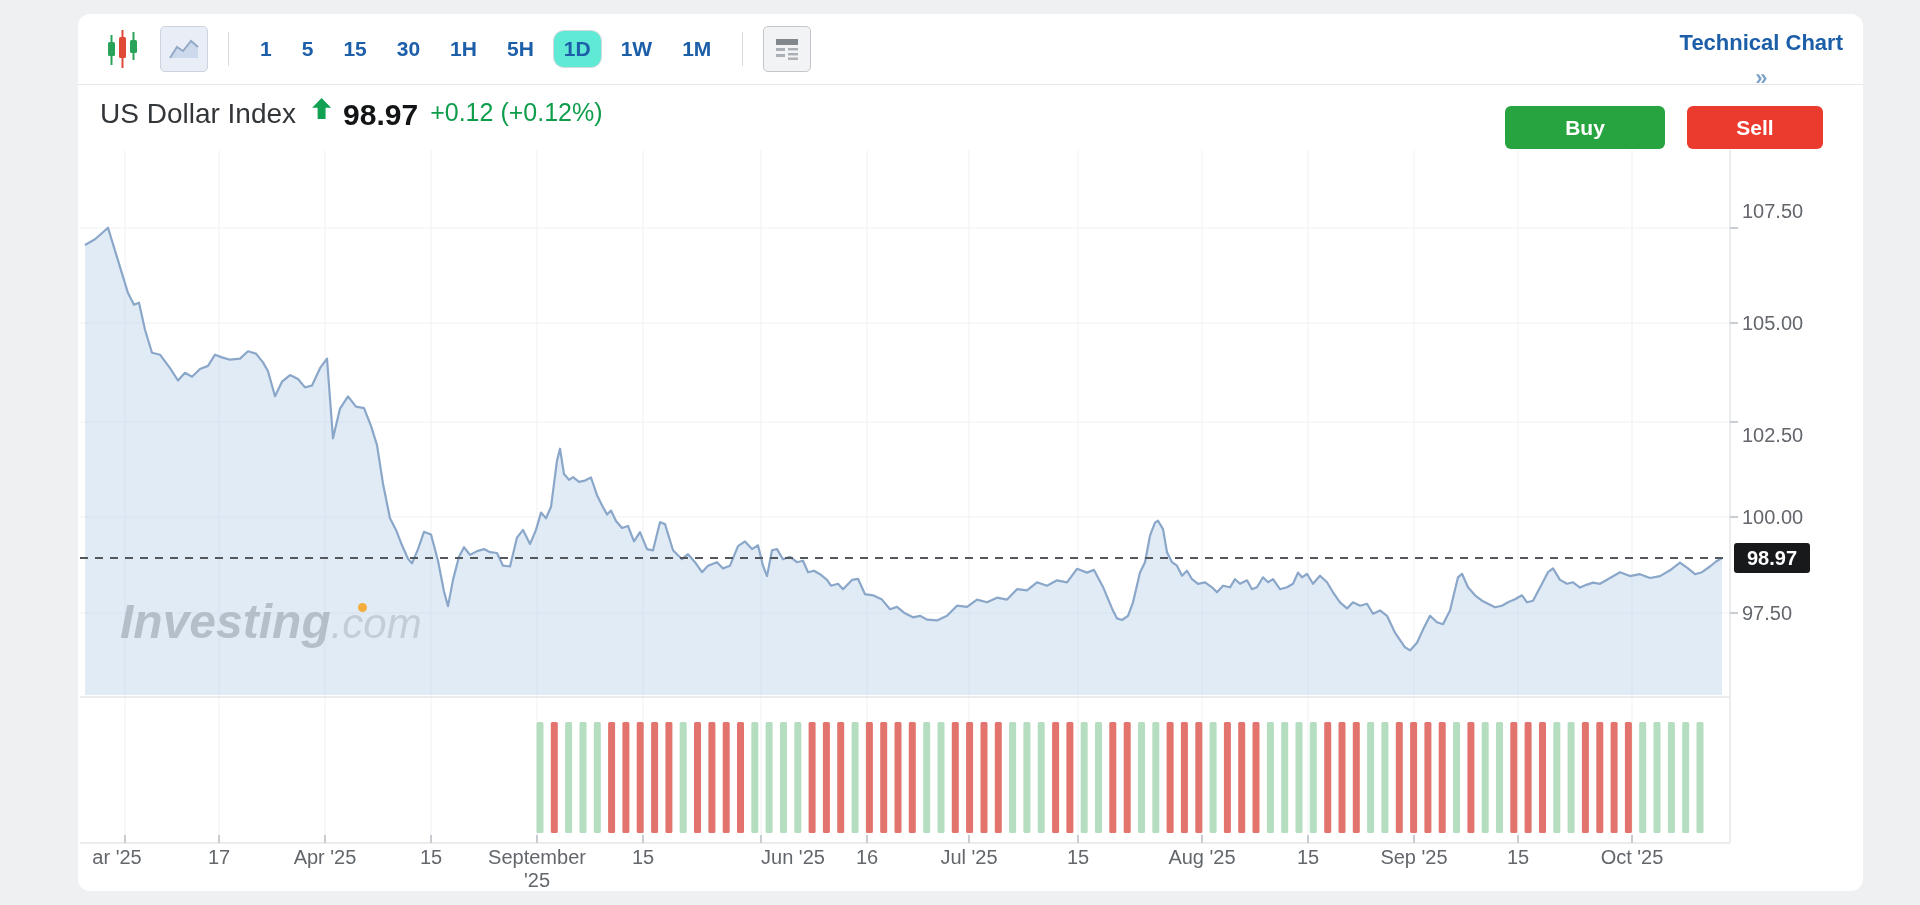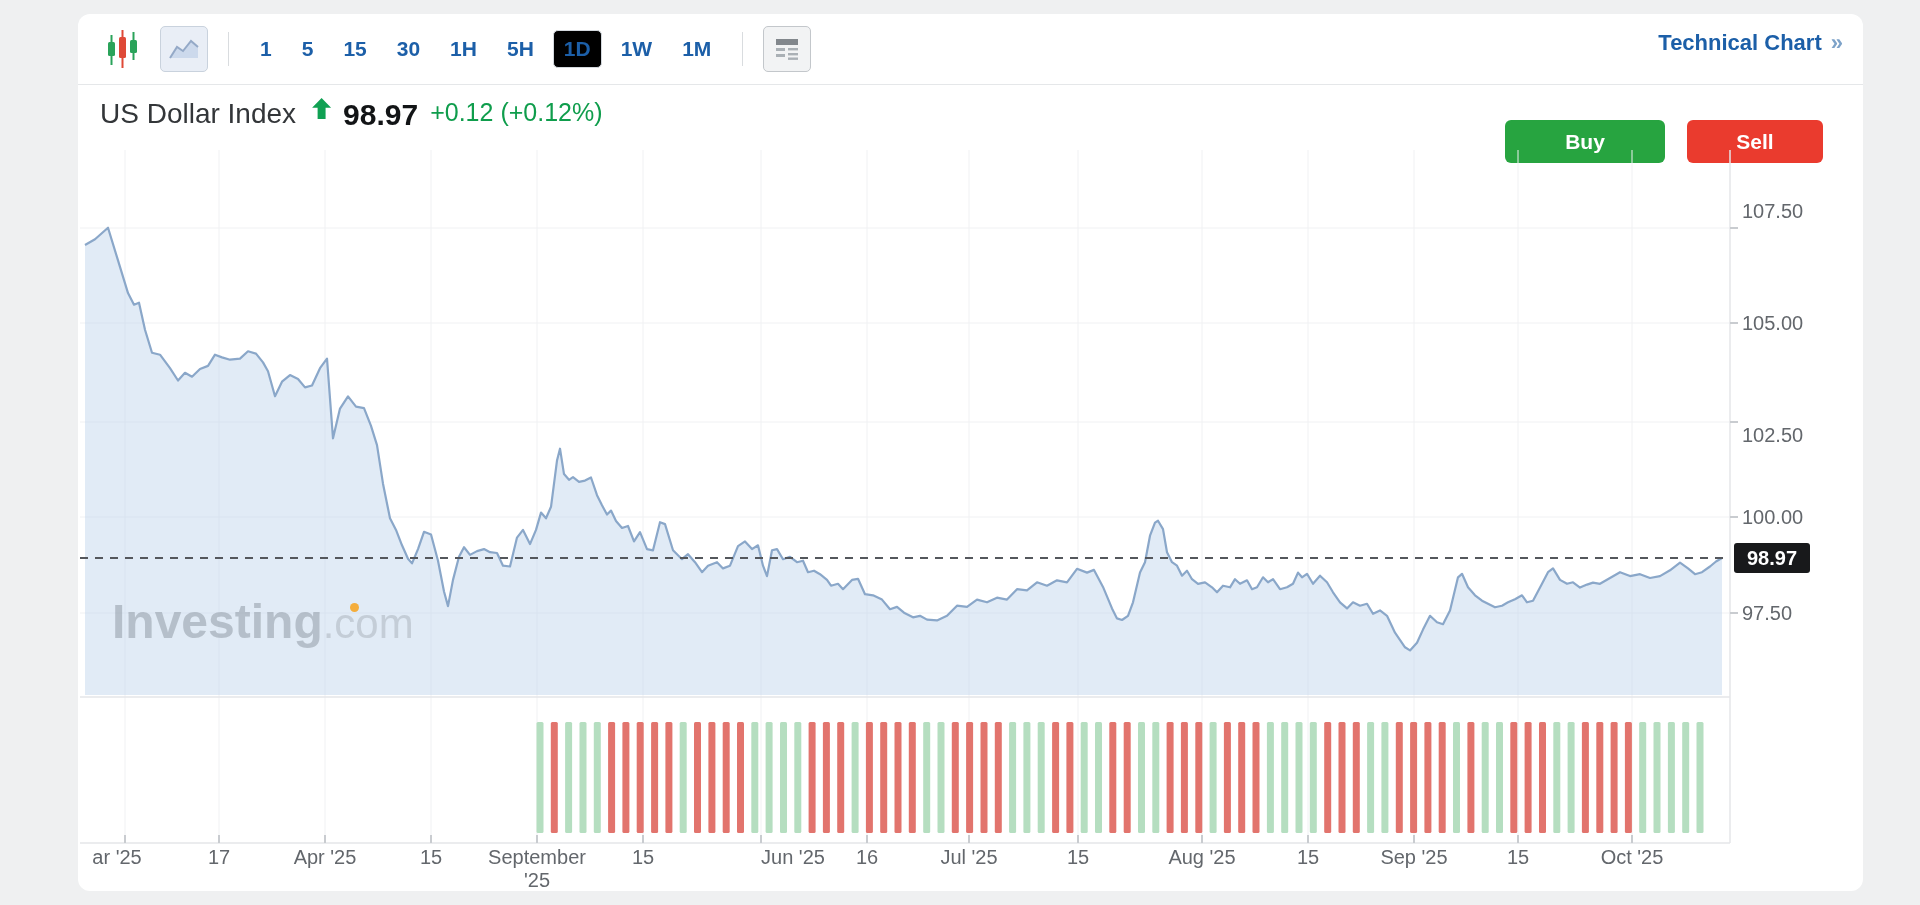--- a/index.html
+++ b/index.html
@@ -8,35 +8,35 @@
   .panel{position:absolute;left:78px;top:14px;width:1785px;height:877px;background:#ffffff;border-radius:12px;}
   
   .toolbar{position:absolute;left:0;top:0;width:100%;height:70px;border-bottom:1px solid #e5e7e9;}
   .tool-row{position:absolute;left:22px;top:10px;height:50px;display:flex;align-items:center;gap:14px;}
   .tool-icon{width:46px;height:44px;display:flex;align-items:center;justify-content:center;border-radius:5px;cursor:pointer;}
   .tool-icon.boxed{border:1px solid #c9d2dd;background:#e9eef6;}
   .tool-icon.newsbox{border:1px solid #c3c7cb;background:#f2f3f4;}
   .vdivider{width:1px;height:34px;background:#d9dcdf;margin:0 6px;}
   .intervals{display:flex;align-items:center;gap:8px;}
   .interval{font-size:21px;font-weight:bold;color:#1c5fa8;background:transparent;border:1px solid transparent;border-radius:5px;padding:6px 10px;cursor:pointer;font-family:"Liberation Sans",sans-serif;}
-  .interval.selected{border-color:#d4d9de;background:#000000;}
-  .tech-chart{position:absolute;right:20px;top:16px;font-size:22px;font-weight:bold;color:#1c5fa8;text-decoration:none;display:flex;align-items:center;gap:9px;cursor:pointer;}
+  .interval.selected{border-color:#d4d9de;background:#5eead4;border-radius:11px;}
+  .tech-chart{position:absolute;right:20px;top:16px;font-size:22px;font-weight:bold;color:#1c5fa8;text-decoration:none;display:flex;align-items:center;gap:9px;cursor:pointer;flex-direction:column;}
   .tech-chart .chev{color:#7ea3c9;font-weight:bold;}
   
   .header{position:absolute;left:22px;top:84px;height:52px;display:flex;align-items:flex-start;gap:12px;}
   .title{font-size:28px;color:#333639;}
   .up-arrow{width:19px;height:21px;background:#10a153;clip-path:polygon(50% 0,100% 46%,71% 46%,71% 100%,29% 100%,29% 46%,0 46%);margin-left:4px;}
   .price{font-size:30px;font-weight:bold;color:#121416;}
   .change{font-size:25px;font-weight:normal;color:#0f9d4c;}
-  .btn{position:absolute;top:106px;height:43px;border:none;border-radius:6px;color:#fff;font-size:21px;font-weight:bold;cursor:pointer;font-family:"Liberation Sans",sans-serif;}
+  .btn{position:absolute;top:92px;height:43px;border:none;border-radius:6px;color:#fff;font-size:21px;font-weight:bold;cursor:pointer;font-family:"Liberation Sans",sans-serif;}
   .btn.buy{left:1427px;width:160px;background:#27a440;}
   .btn.sell{left:1609px;width:136px;background:#ea3b2e;}
   
   #chart-svg{position:absolute;left:0;top:0;width:1920px;height:905px;z-index:1;pointer-events:none;}
-  .watermark{position:absolute;left:112px;top:594px;z-index:2;pointer-events:none;user-select:none;white-space:nowrap;}
+  .watermark{position:absolute;left:120px;top:594px;z-index:2;pointer-events:none;user-select:none;white-space:nowrap;font-style:italic;}
   .watermark .wm-main{font-size:48px;font-weight:bold;color:rgba(122,130,140,0.42);letter-spacing:0;}
   .watermark .wm-suffix{font-size:42px;color:rgba(150,157,165,0.38);}
   .watermark .wm-dot{position:absolute;left:238px;top:9px;width:9px;height:9px;border-radius:50%;background:rgba(247,162,27,0.85);}
   .ylab{position:absolute;left:1742px;width:90px;font-size:20px;color:#63676c;z-index:3;}
   .xlab{position:absolute;width:110px;text-align:center;font-size:20px;color:#63676c;top:846px;z-index:3;}
   .badge{position:absolute;left:1734px;top:543px;width:76px;height:30px;background:#18191b;color:#ffffff;font-size:20px;font-weight:bold;text-align:center;line-height:30px;border-radius:3px;z-index:4;}
 </style>
 </head>
 <body>
 

